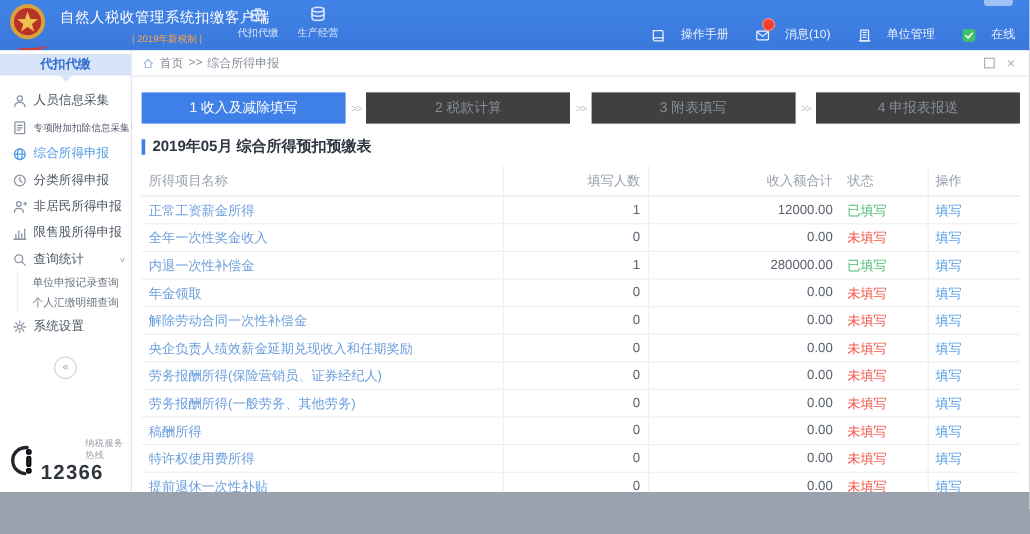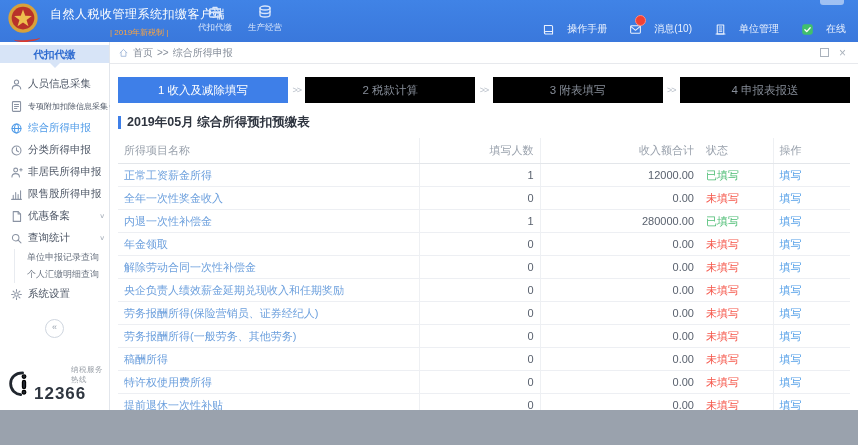--- a/index.html
+++ b/index.html
@@ -50,21 +50,21 @@
   .main{position:absolute;left:110px;top:42px;right:0;bottom:0;background:#fff;}
   .crumbs{display:flex;align-items:center;height:21px;padding:0 12px 0 8px;border-bottom:1px solid #e7e9ed;
        font-size:10px;color:#868e9a;gap:4px;}
   .crumbs .icn{color:#9fb6d8;}
   .crumbs .icn svg{width:11px;height:11px;}
   .tab-ctrls{margin-left:auto;display:flex;align-items:center;gap:10px;color:#aab2bc;}
   .restore{width:7px;height:7px;border:1px solid #aab2bc;display:inline-block;cursor:pointer;}
   .closex{font-size:12px;line-height:1;cursor:pointer;}
   .steps{margin:13px 8px 0;display:flex;align-items:center;justify-content:space-between;}
   .step{width:170px;height:26px;line-height:26px;text-align:center;font-size:11.5px;
-       background:#000000;color:#878e99;cursor:pointer;}
+       background:#404040;color:#878e99;cursor:pointer;}
   .step.active{background:#3e7fe8;color:#fff;}
   .sep{color:#b9c0ca;font-size:9px;letter-spacing:-1px;}
   .sec-title{margin:11px 8px 0;display:flex;align-items:center;font-size:12.5px;font-weight:bold;color:#2f3540;}
   .sec-title::before{content:"";width:3px;height:13px;background:#3e7fe8;margin-right:6px;}
   table.grid{margin:7px 8px 0;width:732px;border-collapse:collapse;table-layout:fixed;font-size:11px;}
   .grid th{height:25px;font-weight:normal;color:#99a1ac;border-bottom:1px solid #e3e6ea;padding:0 6px;white-space:nowrap;}
   .grid td{height:22px;border-bottom:1px solid #edeff3;color:#59616e;padding:0 6px;white-space:nowrap;overflow:hidden;}
   .grid th.c0,.grid td.c0{text-align:left;}
   .grid th.c1,.grid td.c1{text-align:right;}
   .grid th.c2,.grid td.c2{text-align:right;}
@@ -216,30 +216,20 @@
             <svg viewBox="0 0 16 16">
               <path d="M2 14h12"></path>
               <path d="M4 13.5V9M7 13.5V5.5M10 13.5V8M13 13.5V3.5"></path>
             </svg>
           </span>
           <span class="slabel">限售股所得申报</span>
         </div>
         <div class="sitem  ">
           <span class="icn">
             <svg viewBox="0 0 16 16">
-              <path d="M4 2h6l3 3v9H4z"></path>
-              <path d="M10 2v3h3"></path>
-            </svg>
-          </span>
-          <span class="slabel">优惠备案</span>
-          <span class="chev">∨</span>
-        </div>
-        <div class="sitem  ">
-          <span class="icn">
-            <svg viewBox="0 0 16 16">
               <circle cx="7" cy="7" r="4"></circle>
               <path d="M10 10l3.5 3.5"></path>
             </svg>
           </span>
           <span class="slabel">查询统计</span>
           <span class="chev">∨</span>
         </div>
         <div class="schildren">
           <div class="schild">单位申报记录查询</div>
           <div class="schild">个人汇缴明细查询</div>

